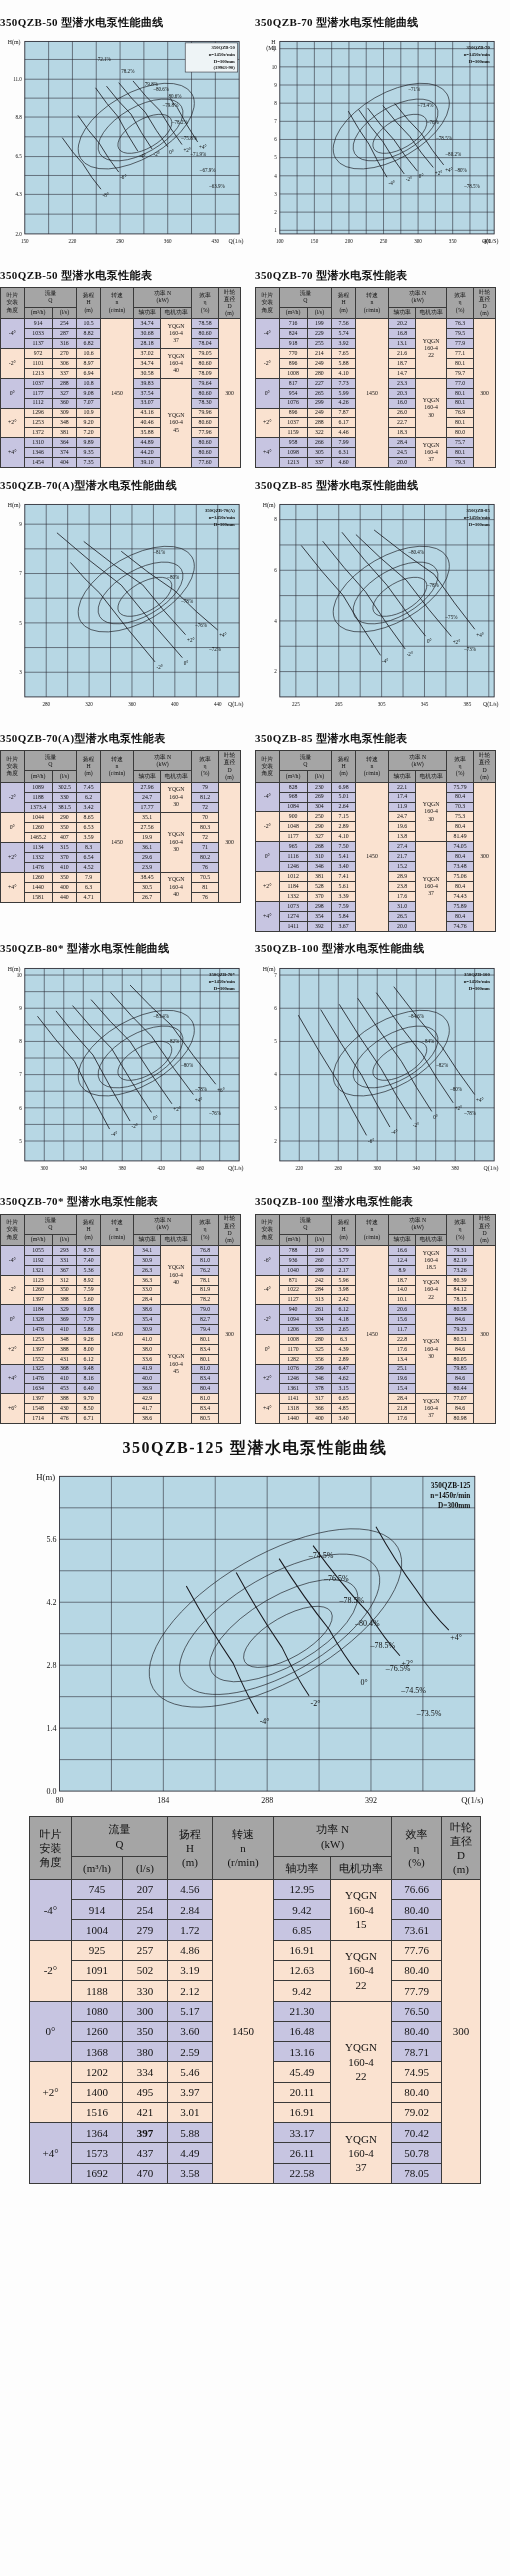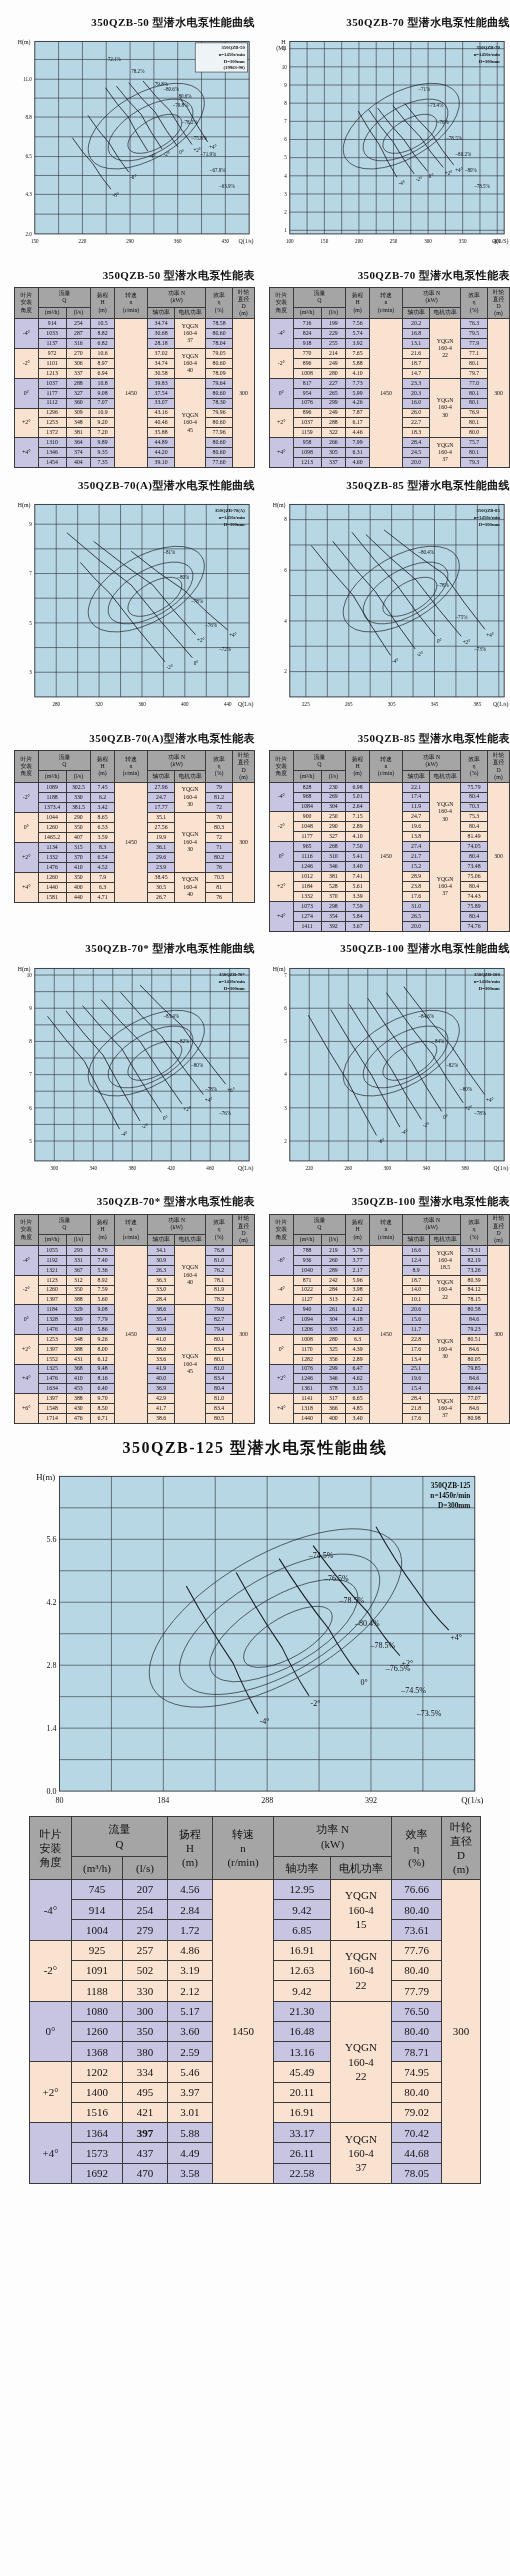--- a/index.html
+++ b/index.html
@@ -1,19 +1,19 @@
 <!DOCTYPE html>
 <html style="font-size:11.7px"><head>
 <meta charset="utf-8">
 <style>
   html,body{margin:0;padding:0;background:#fdfdfd;}
   body{width:510px;font-family:"Liberation Serif","DejaVu Serif",serif;color:#111;}
   .page{width:510px;padding:4.4px 0 22px 0;box-sizing:border-box;}
   .pair-row{display:flex;justify-content:space-between;margin:2.9px 0 7.3px 0;}
-  .half{width:255px;box-sizing:border-box;display:flex;flex-direction:column;align-items:flex-end;}
+  .half{width:255px;box-sizing:border-box;display:flex;flex-direction:column;align-items:flex-start;}
   .small-title{font-size:11px;font-weight:bold;margin:7.3px 0 4.4px 0;letter-spacing:0.4px;white-space:nowrap;}
   .big-title{font-size:16px;font-weight:bold;text-align:center;margin:19px 0 7.3px 0;letter-spacing:1.5px;}
   svg{display:block;}
   table{border-collapse:collapse;table-layout:fixed;}
   .ptable{font-size:5.8px;line-height:1.25;}
   .ptable th,.ptable td{border:0.7px solid #3a3a3a;text-align:center;vertical-align:middle;padding:0.7px 0.7px;white-space:pre-line;word-wrap:break-word;}
   .ptable th{font-weight:normal;}
   .ptable-big{font-size:11px;line-height:1.3;}
   .ptable-big th,.ptable-big td{border:1.1px solid #3a3a3a;text-align:center;vertical-align:middle;padding:2.2px 1.5px;white-space:pre-line;}
   .ptable-big th{font-weight:normal;}
@@ -925,21 +925,21 @@
                 <td style="background: rgb(199, 197, 225);">3.67</td>
                 <td style="background: rgb(199, 197, 225);">20.0</td>
                 <td style="background: rgb(199, 197, 225);">74.76</td>
               </tr>
             </tbody>
           </table>
         </div>
       </div>
       <div class="pair-row">
         <div class="half">
-          <div class="small-title">350QZB-70* 型潜水电泵性能曲线</div>
+          <div class="small-title">350QZB-80* 型潜水电泵性能曲线</div>
           <svg width="245" height="219" viewBox="0 0 336 300">
             <rect x="34" y="10" width="294" height="264" fill="#b7d7e4" stroke="#2a2a33" stroke-width="1.2"></rect>
             <line x1="60.72727272727273" y1="10" x2="60.72727272727273" y2="274" stroke="#2a2a33" stroke-width="0.8"></line>
             <line x1="114.18181818181817" y1="10" x2="114.18181818181817" y2="274" stroke="#2a2a33" stroke-width="0.8"></line>
             <line x1="167.63636363636363" y1="10" x2="167.63636363636363" y2="274" stroke="#2a2a33" stroke-width="0.8"></line>
             <line x1="221.0909090909091" y1="10" x2="221.0909090909091" y2="274" stroke="#2a2a33" stroke-width="0.8"></line>
             <line x1="274.54545454545456" y1="10" x2="274.54545454545456" y2="274" stroke="#2a2a33" stroke-width="0.8"></line>
             <line x1="87.45454545454545" y1="10" x2="87.45454545454545" y2="274" stroke="#2a2a33" stroke-width="0.8"></line>
             <line x1="140.9090909090909" y1="10" x2="140.9090909090909" y2="274" stroke="#2a2a33" stroke-width="0.8"></line>
             <line x1="194.36363636363635" y1="10" x2="194.36363636363635" y2="274" stroke="#2a2a33" stroke-width="0.8"></line>
@@ -1648,21 +1648,21 @@
             <td rowspan="3" style="background: rgb(250, 226, 208);">YQGN
 160-4
 37</td>
             <td style="background: rgb(199, 197, 225);">70.42</td>
           </tr>
           <tr>
             <td style="background: rgb(199, 197, 225);">1573</td>
             <td style="background: rgb(199, 197, 225);">437</td>
             <td style="background: rgb(199, 197, 225);">4.49</td>
             <td style="background: rgb(199, 197, 225);">26.11</td>
-            <td style="background: rgb(199, 197, 225);">44.68</td>
+            <td style="background: rgb(199, 197, 225);">50.78</td>
           </tr>
           <tr>
             <td style="background: rgb(199, 197, 225);">1692</td>
             <td style="background: rgb(199, 197, 225);">470</td>
             <td style="background: rgb(199, 197, 225); font-family: Liberation Serif, serif;">3.58</td>
             <td style="background: rgb(199, 197, 225);">22.58</td>
             <td style="background: rgb(199, 197, 225);">78.05</td>
           </tr>
         </tbody>
       </table>

